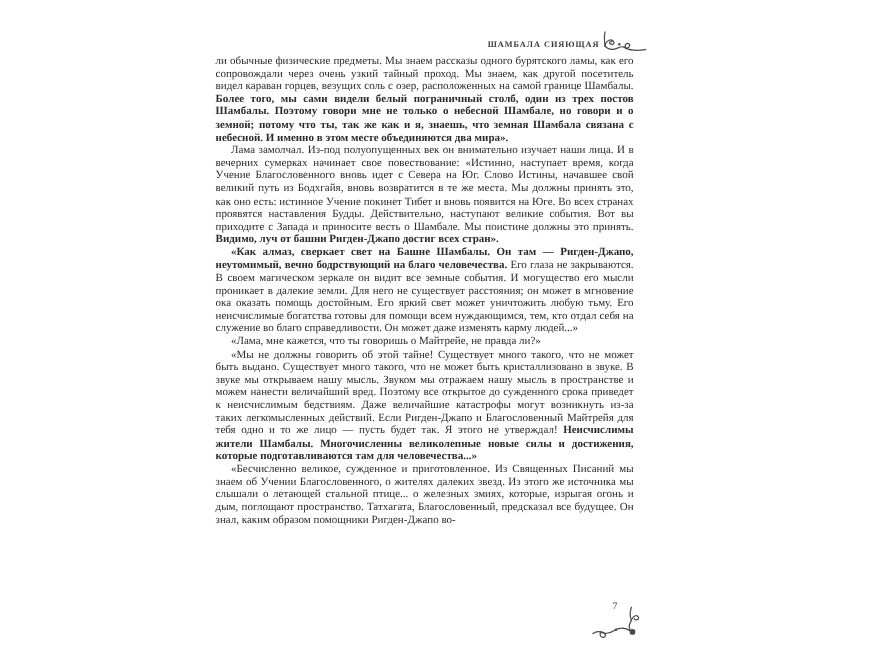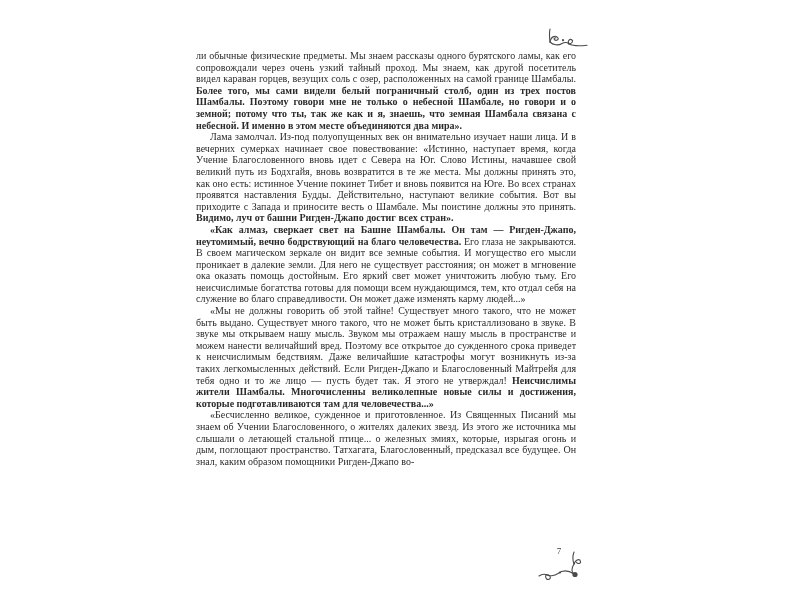--- a/index.html
+++ b/index.html
@@ -73,34 +73,36 @@
     stroke-width: 1.1;
     stroke-linecap: round;
   }
   svg .fill { fill: #4a4a4a; stroke: none; }
 </style>
 </head>
 <body>
 
 <div class="page">
 
+  <div class="running-head">ШАМБАЛА СИЯЮЩАЯ</div>
 
   <svg class="head-ornament" viewBox="0 0 42 26" aria-hidden="true">
     <path class="stroke" d="M4 2 C3 7 3.5 11 4 15"></path>
     <path class="stroke" d="M4 15 C5 9 10 8 12 11 C13 13 10 14 8.5 12.8 C7.5 11.8 8.5 10.5 10 10.8"></path>
     <path class="stroke" d="M4 15 C7 18 12 19 16 16.5 C19 14.8 22 15.5 23 17"></path>
     <path class="stroke" d="M23 17 C21 13.5 24 11.5 26 13 C27.5 14.2 26 16.5 23 17"></path>
     <path class="stroke" d="M23 17 C28 19.5 34 19 41 18.2"></path>
     <circle class="fill" cx="17" cy="13.2" r="1.1"></circle>
   </svg>
 
   <div class="text-column">
       <p class="para"><span class="seg">ли обычные физические предметы. Мы знаем рассказы одного бурятского ламы, как его сопровождали через очень узкий тайный проход. Мы знаем, как другой посетитель видел караван горцев, везущих соль с озер, расположенных на самой границе Шамбалы. </span><span class="seg bold">Более того, мы сами видели белый пограничный столб, один из трех постов Шамбалы. Поэтому говори мне не только о небесной Шамбале, но говори и о земной; потому что ты, так же как и я, знаешь, что земная Шамбала связана с небесной. И именно в этом месте объединяются два мира».</span></p>
       <p class="para indent"><span class="seg">Лама замолчал. Из-под полуопущенных век он внимательно изучает наши лица. И в вечерних сумерках начинает свое повествование: «Истинно, наступает время, когда Учение Благословенного вновь идет с Севера на Юг. Слово Истины, начавшее свой великий путь из Бодхгайя, вновь возвратится в те же места. Мы должны принять это, как оно есть: истинное Учение покинет Тибет и вновь появится на Юге. Во всех странах проявятся наставления Будды. Действительно, наступают великие события. Вот вы приходите с Запада и приносите весть о Шамбале. Мы поистине должны это принять. </span><span class="seg bold">Видимо, луч от башни Ригден-Джапо достиг всех стран».</span></p>
       <p class="para indent"><span class="seg bold">«Как алмаз, сверкает свет на Башне Шамбалы. Он там — Ригден-Джапо, неутомимый, вечно бодрствующий на благо человечества. </span><span class="seg">Его глаза не закрываются. В своем магическом зеркале он видит все земные события. И могущество его мысли проникает в далекие земли. Для него не существует расстояния; он может в мгновение ока оказать помощь достойным. Его яркий свет может уничтожить любую тьму. Его неисчислимые богатства готовы для помощи всем нуждающимся, тем, кто отдал себя на служение во благо справедливости. Он может даже изменять карму людей...»</span></p>
+      <p class="para indent"><span class="seg">«Лама, мне кажется, что ты говоришь о Майтрейе, не правда ли?»</span></p>
       <p class="para indent"><span class="seg">«Мы не должны говорить об этой тайне! Существует много такого, что не может быть выдано. Существует много такого, что не может быть кристаллизовано в звуке. В звуке мы открываем нашу мысль. Звуком мы отражаем нашу мысль в пространстве и можем нанести величайший вред. Поэтому все открытое до сужденного срока приведет к неисчислимым бедствиям. Даже величайшие катастрофы могут возникнуть из-за таких легкомысленных действий. Если Ригден-Джапо и Благословенный Майтрейя для тебя одно и то же лицо — пусть будет так. Я этого не утверждал! </span><span class="seg bold">Неисчислимы жители Шамбалы. Многочисленны великолепные новые силы и достижения, которые подготавливаются там для человечества...»</span></p>
       <p class="para indent"><span class="seg">«Бесчисленно великое, сужденное и приготовленное. Из Священных Писаний мы знаем об Учении Благословенного, о жителях далеких звезд. Из этого же источника мы слышали о летающей стальной птице... о железных змиях, которые, изрыгая огонь и дым, поглощают пространство. Татхагата, Благословенный, предсказал все будущее. Он знал, каким образом помощники Ригден-Джапо во-</span></p>
     </div>
 
   <div class="page-number">7</div>
 
   <svg class="foot-ornament" viewBox="0 0 54 36" aria-hidden="true">
     <path class="stroke" d="M36 2 C34.5 6 34.5 10 36 14"></path>
     <path class="stroke" d="M36 14 C38 8.5 42 9 42.5 11.5 C43 13.8 39.5 14.2 38.5 12.3"></path>
     <path class="stroke" d="M36 14 C33 19 33.5 22 36 24"></path>

